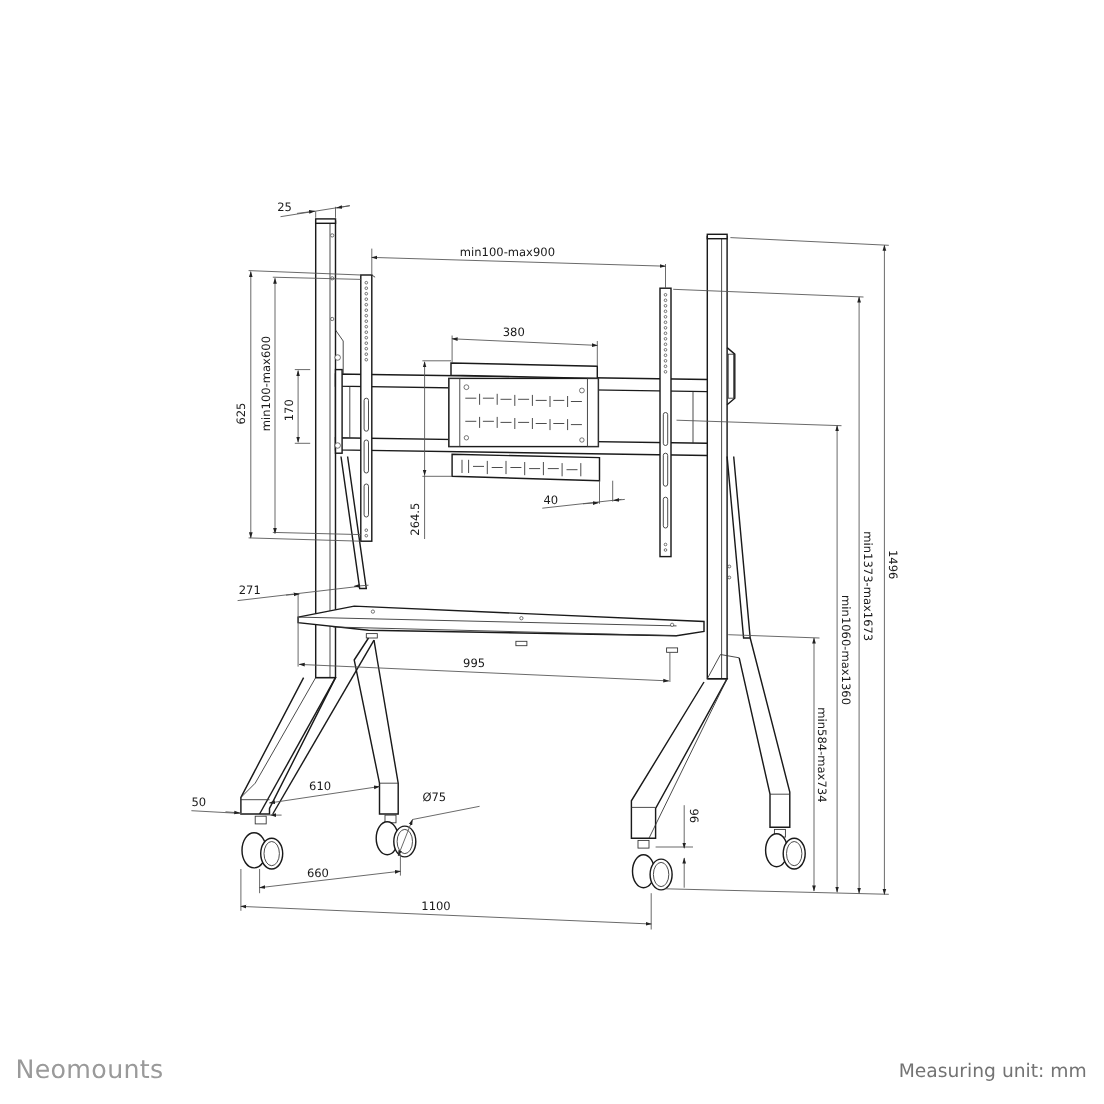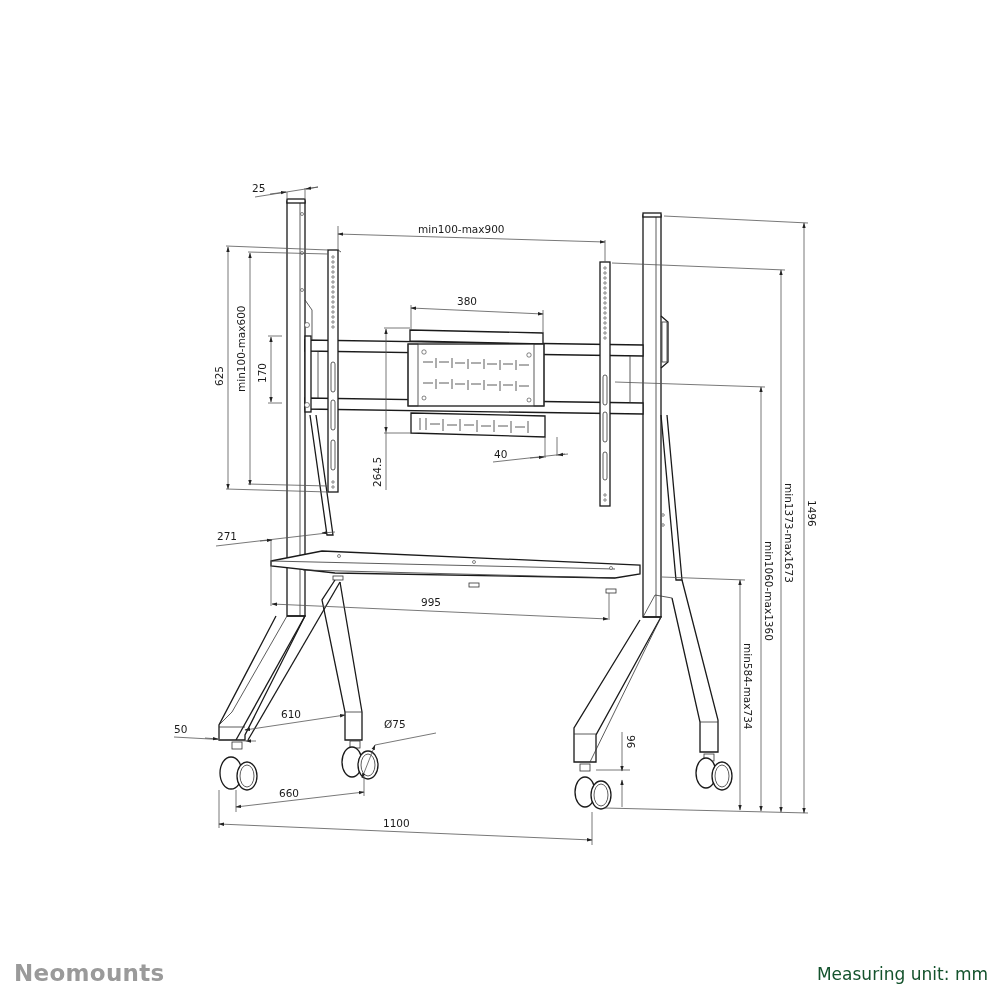--- a/index.html
+++ b/index.html
@@ -5,22 +5,22 @@
   html, body { margin:0; padding:0; background:#ffffff; }
   body { width:1004px; height:1004px; position:relative; overflow:hidden; font-family:"DejaVu Sans", sans-serif; }
   #drawing { position:absolute; left:0; top:0; width:1004px; height:1004px; }
   .ln { stroke:#1a1a1a; stroke-width:1.3; fill:none; }
   .lnf { stroke:#1a1a1a; stroke-width:1.3; fill:#ffffff; }
   .thin { stroke:#333; stroke-width:0.8; fill:none; }
   .dim { stroke:#555; stroke-width:0.8; fill:none; }
   .arrow { fill:#222; }
   .dimtext { font-family:"DejaVu Sans", sans-serif; font-size:10.5px; fill:#1a1a1a; }
   .hole { stroke:#333; stroke-width:0.6; fill:#fff; }
-  .brand { position:absolute; left:14px; top:960px; font-family:"DejaVu Sans", sans-serif; font-weight:bold; font-size:23px; color:#9a9a9a; letter-spacing:0.3px; }
-  .unit { position:absolute; right:16px; top:964px; font-family:"DejaVu Sans", sans-serif; font-size:17px; color:#14532d; }
+  .brand { position:absolute; left:14px; top:960px; font-family:"DejaVu Sans", sans-serif; font-weight:normal; font-size:23px; color:#9a9a9a; letter-spacing:0.3px; }
+  .unit { position:absolute; right:16px; top:964px; font-family:"DejaVu Sans", sans-serif; font-size:17px; color:#737373; }
 </style>
 </head>
 <body>
 
 <svg id="drawing" viewBox="0 0 1004 1004" xmlns="http://www.w3.org/2000/svg">
   <defs>
     <marker id="ah" viewBox="0 0 10 10" refX="9" refY="5" markerWidth="7" markerHeight="7" orient="auto-start-reverse">
       <path d="M0,2 L10,5 L0,8 z" class="arrow"></path>
     </marker>
   </defs>

